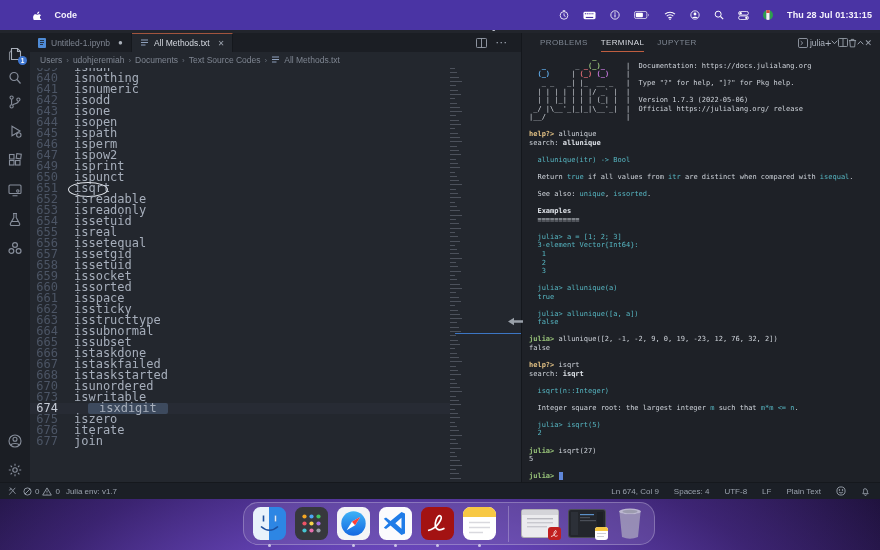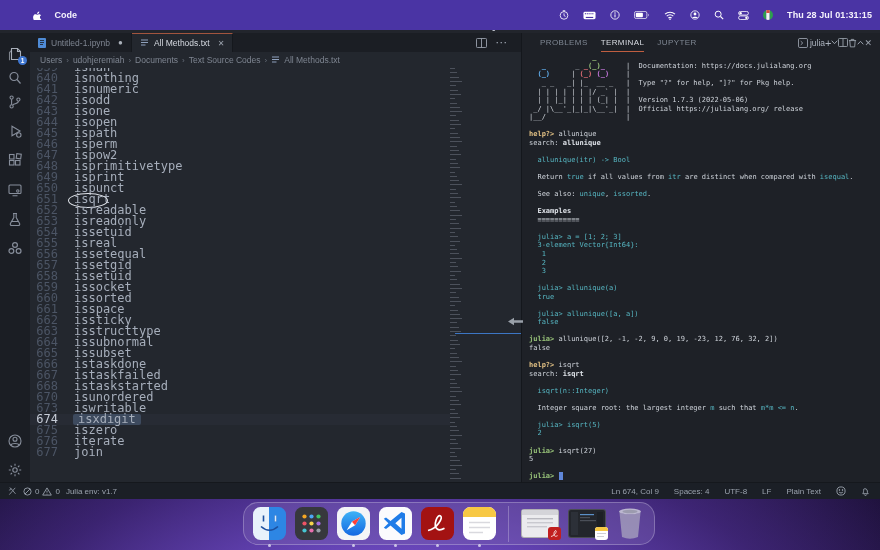--- a/index.html
+++ b/index.html
@@ -38,21 +38,21 @@
 .breadcrumb{position:absolute;left:0;top:0;right:0;height:16px;display:flex;align-items:center;font-size:8.5px;color:#7e8591;padding-left:10px;gap:4px}
 .breadcrumb .sep{color:#666d79;font-size:8px}
 .breadcrumb .bc-file{display:flex;align-items:center;gap:4px}
 .lineswrap{position:absolute;left:0;top:16px;right:71px;bottom:0;overflow:hidden;}
 .lines{position:absolute;left:0;top:-6.5px;right:0;}
 .row{display:flex;height:11px;line-height:11px;font-family:"DejaVu Sans Mono",monospace;font-size:12px;position:relative;align-items:center}
 .row.act{background:rgba(60,68,84,.18)}
 .ln{width:28px;text-align:right;color:#4c5565;flex:none}
 .tx{margin-left:16px;color:#a6aebb;white-space:pre}
 .act .ln{color:#c6ccd7}
-.act .tx{margin-left:15px;background:#3d4a5e;border-radius:2px;padding:0 5px}
+.act .tx{margin-left:30px;background:#3d4a5e;border-radius:2px;padding:0 11px}
 .oval{position:absolute;left:38px;top:-1px;width:38px;height:13px;border:1.5px solid #dde1e7;border-radius:50%;}
 .minimap{position:absolute;left:420px;top:16px;width:13px;bottom:0;}
 .minimap div{height:1px;margin-bottom:3.32px;background:rgba(155,165,180,.34)}
 .blueline{position:absolute;left:425px;top:281px;width:66px;height:1px;background:#3c76c4}
 
 .divider{position:absolute;left:521px;top:19px;bottom:16px;width:1px;background:#14171c;z-index:5}
 .sash-arrow{position:absolute;left:508px;top:303px;z-index:6}
 .panel{position:absolute;left:522px;top:19px;width:358px;bottom:16px;background:#1e2127;overflow:hidden}
 .panel-head{position:absolute;left:0;top:0;right:0;height:19px;display:flex;align-items:center;padding-left:18px;}
 .ptab{font-size:8px;letter-spacing:.4px;color:#7f8793;margin-right:13px;height:19px;line-height:19px;position:relative}
@@ -354,24 +354,20 @@
               <span class="ln">645</span>
               <span class="tx">ispath</span>
             </div>
             <div class="row">
               <span class="ln">646</span>
               <span class="tx">isperm</span>
             </div>
             <div class="row">
               <span class="ln">647</span>
               <span class="tx">ispow2</span>
-            </div>
-            <div class="row">
-              <span class="ln">648</span>
-              <span class="tx">isprimitivetype</span>
             </div>
             <div class="row">
               <span class="ln">649</span>
               <span class="tx">isprint</span>
             </div>
             <div class="row">
               <span class="ln">650</span>
               <span class="tx">ispunct</span>
             </div>
             <div class="row">

